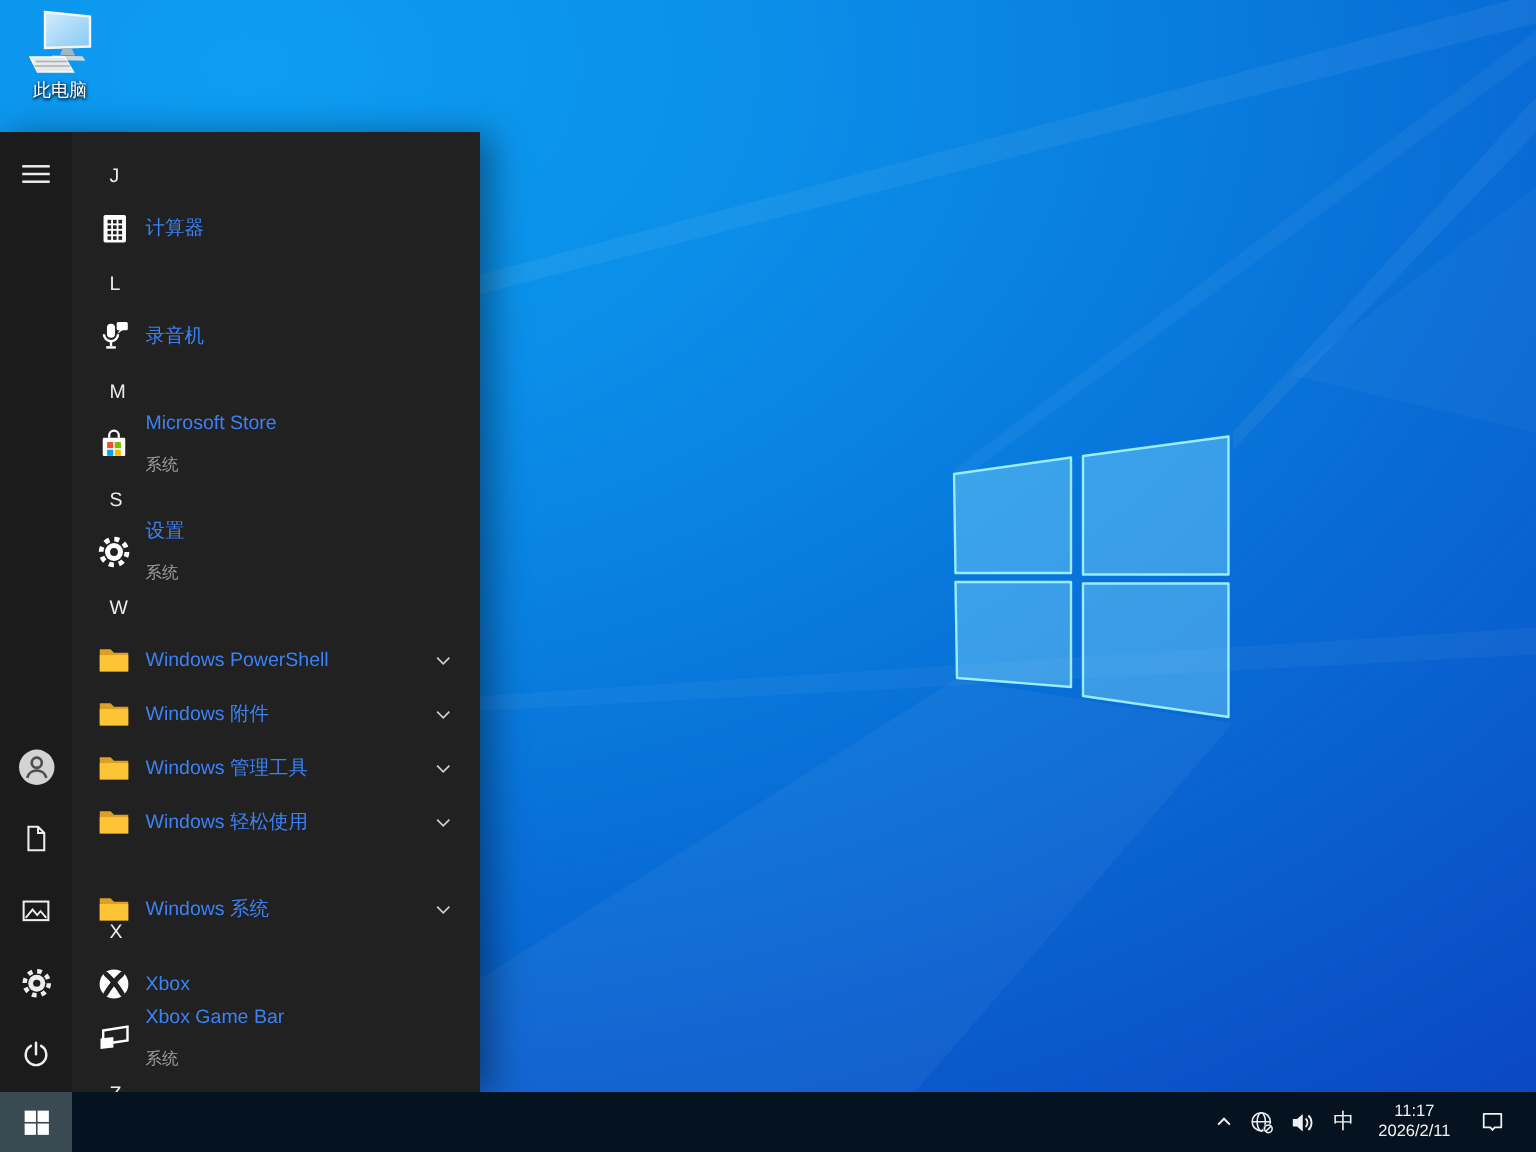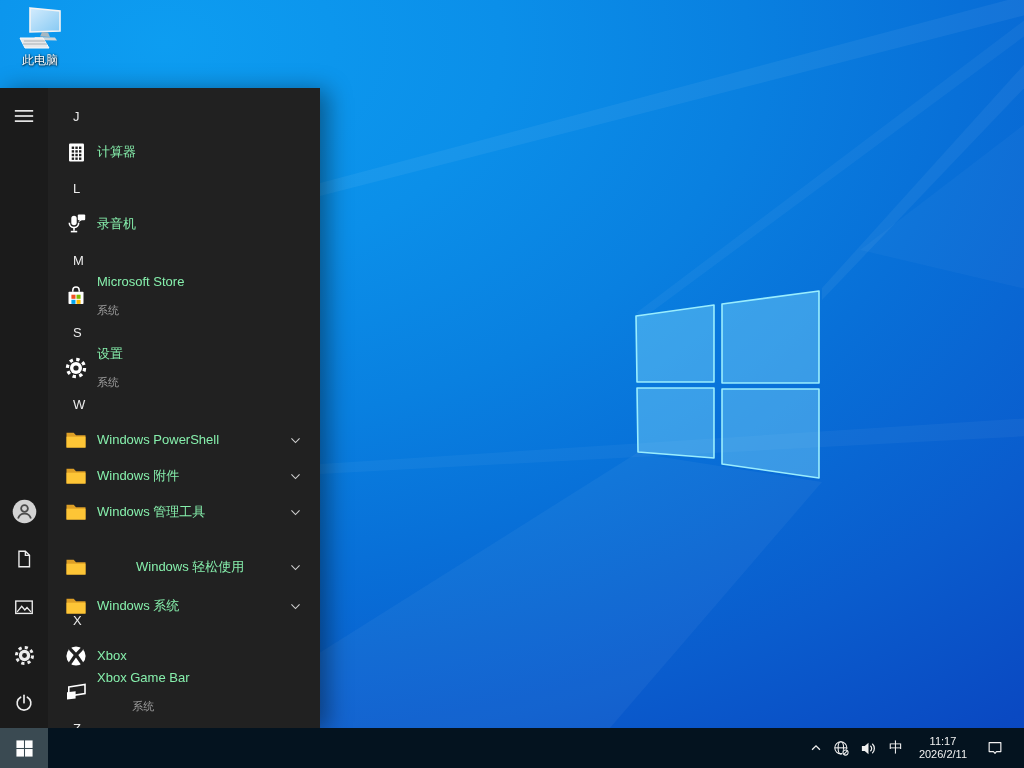--- a/index.html
+++ b/index.html
@@ -50,21 +50,21 @@
     display:flex; align-items:center; cursor:pointer;
   }
   .sm-section .sec-letter {
     margin-left:25px; color:#ececec; font-size:13px; font-weight:400;
   }
   .sm-icon {
     width:24px; height:24px; margin-left:16px; flex:0 0 24px;
     display:flex; align-items:center; justify-content:center;
   }
   .sm-labels { margin-left:9px; display:flex; flex-direction:column; justify-content:center; line-height:14px; }
-  .sm-title { color:#86efac; font-size:13px; white-space:nowrap; }
+  .sm-title { color:#3b82f6; font-size:13px; white-space:nowrap; }
   .sm-sub { color:#9e9e9e; font-size:11px; margin-top:14px; }
   .sm-chevron { margin-left:auto; margin-right:18px; display:flex; align-items:center; }
 
   
   #taskbar {
     position:absolute; left:0; top:728px; width:1024px; height:40px;
     background:#04131f; display:flex; align-items:stretch;
   }
   #start-button {
     width:48px; height:40px; background:#3a4a52;
@@ -310,21 +310,21 @@
         </span>
         <span class="sm-labels">
           <span class="sm-title">Windows 管理工具</span>
         </span>
         <span class="sm-chevron">
           <svg width="13" height="13" viewBox="0 0 16 16">
             <path d="M3,5.5 L8,10.5 L13,5.5" fill="none" stroke="#cfcfcf" stroke-width="1.4"></path>
           </svg>
         </span>
       </div>
-      <div class="sm-row" style="top: 461px; gap: 39px;">
+      <div class="sm-row" style="top: 442px;">
         <span class="sm-icon">
           <svg width="24" height="24" viewBox="0 0 24 24">
             <path d="M2.5,4.8 h7.2 l2.3,2.4 H21.5 V19.6 H2.5 z" fill="#dd9f26"></path>
             <path d="M2.5,8.7 H21.5 V19.6 H2.5 z" fill="#fdc536"></path>
           </svg>
         </span>
         <span class="sm-labels">
           <span class="sm-title">Windows 轻松使用</span>
         </span>
         <span class="sm-chevron">
@@ -357,21 +357,21 @@
           <svg width="24" height="24" viewBox="0 0 24 24">
             <circle cx="12" cy="12" r="9.6" fill="#fff"></circle>
             <path d="M6.7,5.4 Q13,11 17.4,18.5" stroke="#212121" stroke-width="3.3" fill="none" stroke-linecap="round"></path>
             <path d="M17.3,5.4 Q11,11 6.6,18.5" stroke="#212121" stroke-width="3.3" fill="none" stroke-linecap="round"></path>
           </svg>
         </span>
         <span class="sm-labels">
           <span class="sm-title">Xbox</span>
         </span>
       </div>
-      <div class="sm-row" style="top: 586px; text-align: center;">
+      <div class="sm-row" style="top: 586px;">
         <span class="sm-icon">
           <svg width="24" height="24" viewBox="0 0 24 24">
             <path d="M4.8,7 L21,4.4 V13.6 L4.8,16 z" fill="none" stroke="#fff" stroke-width="1.6"></path>
             <path d="M3,12.3 L11.6,11.3 V18.4 L3,19.4 z" fill="#fff"></path>
           </svg>
         </span>
         <span class="sm-labels">
           <span class="sm-title">Xbox Game Bar</span>
           <span class="sm-sub">系统</span>
         </span>

